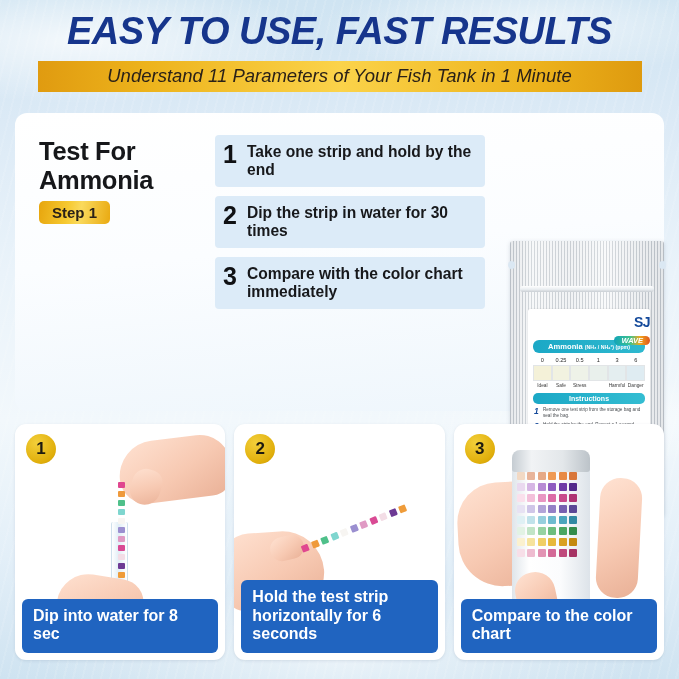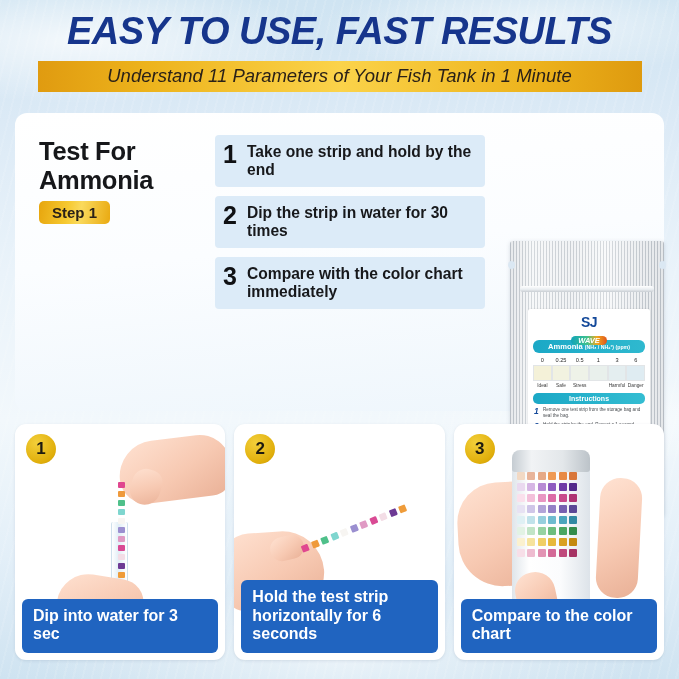--- a/index.html
+++ b/index.html
@@ -80,21 +80,21 @@
   .zig {
     position: absolute; left: 0; right: 0; bottom: 0; height: 10px;
     background: repeating-linear-gradient(90deg, #c2c8ce 0 2px, #eef1f3 2px 5px);
   }
   
   .card {
     position: absolute; left: 18px; right: 14px; top: 68px; bottom: 22px;
     background: #ffffff; border-radius: 2px; overflow: hidden;
     box-shadow: 0 0 2px rgba(0,0,0,.12);
   }
-  .logo { text-align: center; padding-top: 6px; height: 30px; }
+  .logo { text-align: right; padding-top: 6px; height: 30px; }
   .logo-sj { font-size: 14px; font-weight: 800; color: #14499a; letter-spacing: -0.5px; line-height: 1; }
   .logo-wave {
     display: inline-block; margin-top: -2px; font-size: 7.5px; font-style: italic;
     font-weight: 700; color: #ffffff; padding: 0 7px; border-radius: 6px;
     background: linear-gradient(90deg, #12a4b8 0%, #3fc28d 45%, #f0a81e 72%, #e0541c 100%);
   }
   .param-bar {
     margin: 1px 5px 0; height: 13px; border-radius: 6px;
     background: linear-gradient(90deg, #1ba8c6, #2fb9cf);
     display: flex; align-items: center; justify-content: center; gap: 2px;
@@ -316,21 +316,21 @@
           <i style="background: rgb(155, 143, 208);"></i>
           <i style="background: rgb(224, 154, 196);"></i>
           <i style="background: rgb(217, 74, 148);"></i>
           <i style="background: rgb(243, 221, 230);"></i>
           <i style="background: rgb(109, 58, 148);"></i>
           <i style="background: rgb(239, 156, 58);"></i>
         </div>
       <div class="p1-hand2 skin"></div>
     </div>
     <div class="badge">1</div>
-    <div class="caption">Dip into water for 3 sec</div>
+    <div class="caption">Dip into water for 8 sec</div>
   </div>
 
   <div class="panel">
     <div class="photo">
       <div class="p2-hand skin"></div>
       <div class="p2-finger skin"></div>
       <div class="p2-strip" id="p2-strip">
           <i style="background: rgb(224, 71, 143);"></i>
           <i style="background: rgb(239, 154, 60);"></i>
           <i style="background: rgb(79, 192, 138);"></i>

